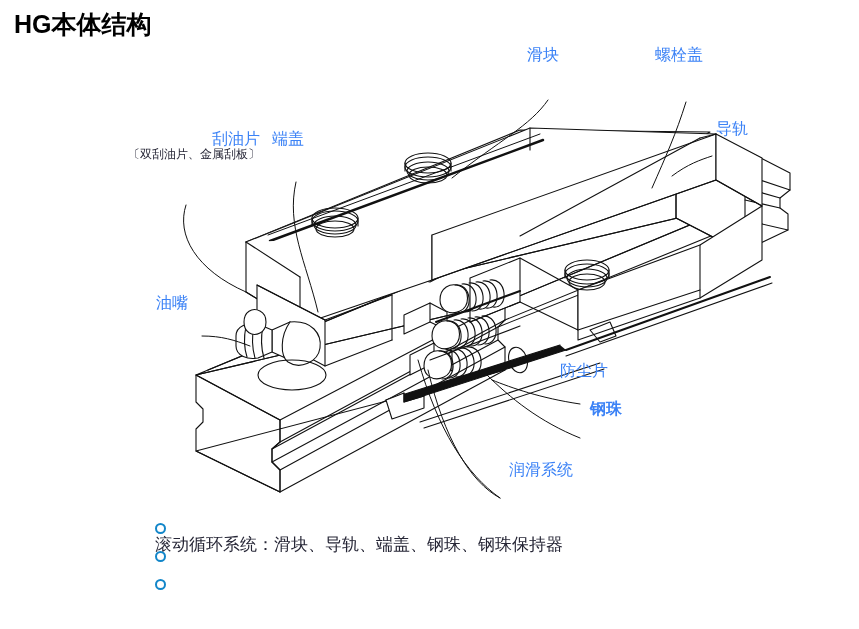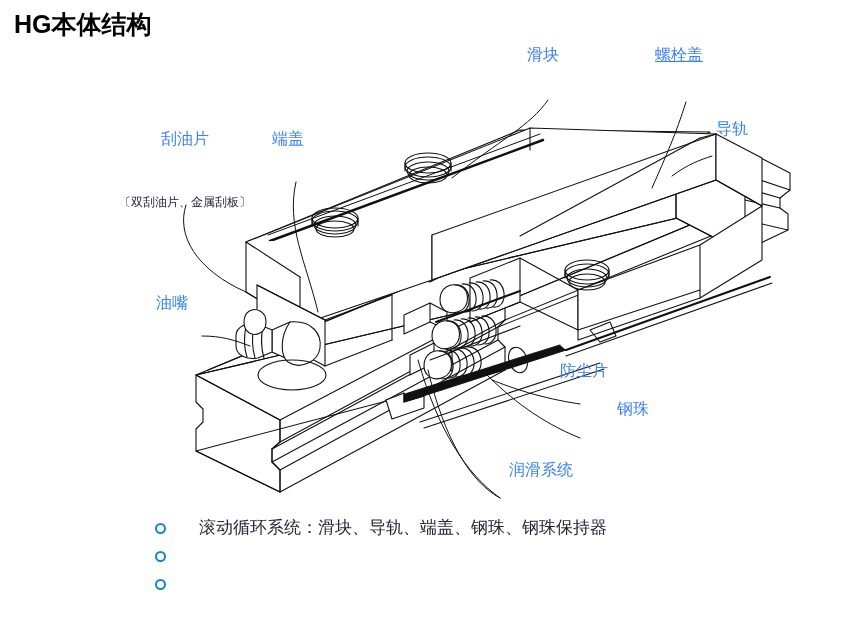--- a/index.html
+++ b/index.html
@@ -35,33 +35,34 @@
     position:absolute;
     color:#3b82f6;
     font-size:16px;
     white-space:nowrap;
     line-height:1.15;
   }
   .callout.sub{
     font-size:12px;
     color:#262636;
   }
-  .callout-group{position:absolute;text-align:center;}
+  .callout-group{position:absolute;text-align:right;}
 
   
   .legend{
     position:absolute;
     left:155px;top:517px;
     width:700px;
   }
   .legend-row{
     display:flex;
     align-items:flex-start;
     margin-bottom:3px;
     height:25px;
+    flex-direction:column;
   }
   .bullet{
     width:11px;height:11px;
     border:2.4px solid #1286c9;
     border-radius:50%;
     box-sizing:border-box;
     margin-top:6px;
     margin-right:33px;
     flex:0 0 auto;
   }
@@ -284,36 +285,36 @@
 
           <path d="M500 468 C470 452 444 408 428 340"></path>
 
           <path d="M500 468 C466 444 438 400 418 330"></path>
         </g>
       </g>
     </svg>
 
     <div class="callout-group" style="left:110px;top:100px;width:150px;">
       <div class="callout" style="position:static;">刮油片</div>
-      <div class="callout sub" style="position:static;margin-top:48px;">〔双刮油片、金属刮板〕</div>
+      <div class="callout sub" style="position:static;">〔双刮油片、金属刮板〕</div>
     </div>
 
     <div class="callout" style="left:272px;top:100px;">端盖</div>
 
     <div class="callout" style="left:527px;top:16px;">滑块</div>
 
-    <div class="callout" style="left:655px;top:16px;text-decoration:underline;">螺栓盖</div>
+    <div class="callout" style="left:655px;top:16px;">螺栓盖</div>
 
     <div class="callout" style="left:716px;top:90px;">导轨</div>
 
     <div class="callout" style="left:156px;top:264px;">油嘴</div>
 
     <div class="callout" style="left:560px;top:332px;">防尘片</div>
 
-    <div class="callout" style="left:617px;top:370px;">钢珠</div>
+    <div class="callout" style="left:590px;top:370px;font-weight:bold;">钢珠</div>
 
     <div class="callout" style="left:509px;top:431px;">润滑系统</div>
   </div>
 
   <div class="legend">
 
     <div class="legend-row">
       <div class="bullet" style="border-color: rgb(18, 134, 201);"></div>
       <div class="legend-text">滚动循环系统：滑块、导轨、端盖、钢珠、钢珠保持器</div>
     </div>

